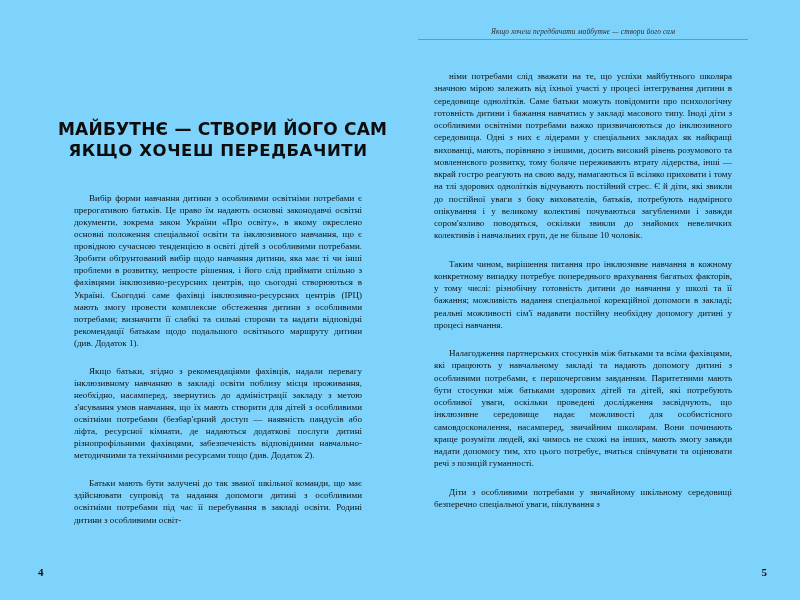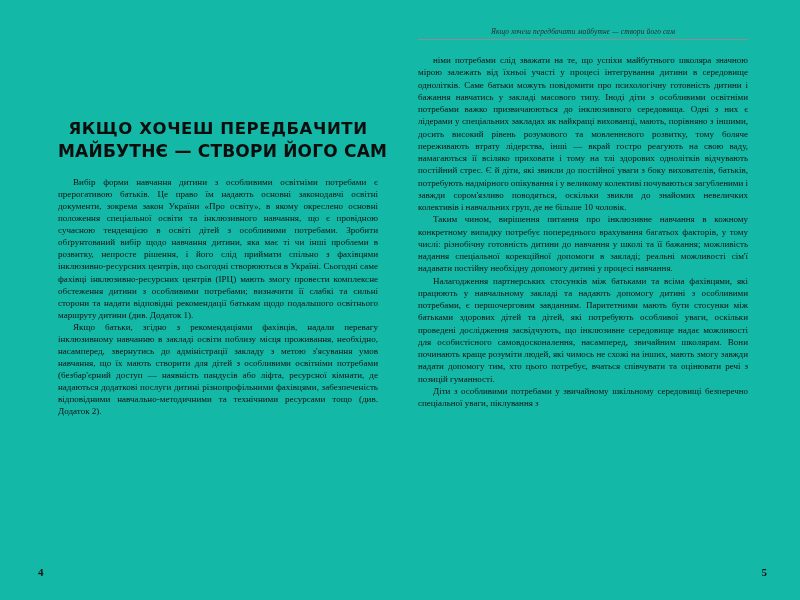--- a/index.html
+++ b/index.html
@@ -21,21 +21,21 @@
     width: 800px;
     height: 600px;
     background: #ffffff;
     display: flex;
   }
 
   .page {
     position: relative;
     height: 600px;
     box-sizing: border-box;
-    background: #14b8a6;
+    background: #7dd3fc;
   }
 
   .page-left {
     width: 400px;
     padding: 0 22px 0 58px;
   }
 
   .page-right {
     width: 400px;
     padding: 0 52px 0 18px;
@@ -94,21 +94,21 @@
     padding: 0;
   }
   .page-left .body-col {
     padding-top: 14px;
   }
   .page-right .body-col {
     padding-top: 54px;
   }
 
   .para {
-    margin: 0;
+    margin: 16px;
     text-align: justify;
     text-justify: inter-word;
     text-indent: 15px;
     font-size: 9.05px;
     line-height: 12.07px;
     color: #111111;
     hyphens: auto;
     word-spacing: -0.1px;
   }
   .page-right .para {
@@ -136,27 +136,28 @@
   }
 </style>
 </head>
 <body>
 
 <div class="spread">
 
   <div class="page page-left">
 
     <h1 class="chapter-title">
+      <span class="line line-2">МАЙБУТНЄ — СТВОРИ ЙОГО САМ</span>
       <span class="line line-1">ЯКЩО ХОЧЕШ ПЕРЕДБАЧИТИ</span>
-      <span class="line line-2">МАЙБУТНЄ — СТВОРИ ЙОГО САМ</span>
     </h1>
 
     <div class="body-col">
       <p class="para">Вибір форми навчання дитини з особливими освітніми потребами є прерогативою батьків. Це право їм надають основні законодавчі освітні документи, зокрема закон України «Про освіту», в якому окреслено основні положення спеціальної освіти та інклюзивного навчання, що є провідною сучасною тенденцією в освіті дітей з особливими потребами. Зробити обґрунтований вибір щодо навчання дитини, яка має ті чи інші проблеми в розвитку, непросте рішення, і його слід приймати спільно з фахівцями інклюзивно-ресурсних центрів, що сьогодні створюються в Україні. Сьогодні саме фахівці інклюзивно-ресурсних центрів (ІРЦ) мають змогу провести комплексне обстеження дитини з особливими потребами; визначити її слабкі та сильні сторони та надати відповідні рекомендації батькам щодо подальшого освітнього маршруту дитини (див. Додаток 1).</p>
       <p class="para">Якщо батьки, згідно з рекомендаціями фахівців, надали перевагу інклюзивному навчанню в закладі освіти поблизу місця проживання, необхідно, насамперед, звернутись до адміністрації закладу з метою з'ясування умов навчання, що їх мають створити для дітей з особливими освітніми потребами (безбар'єрний доступ — наявність пандусів або ліфта, ресурсної кімнати, де надаються додаткові послуги дитині різнопрофільними фахівцями, забезпеченість відповідними навчально-методичними та технічними ресурсами тощо (див. Додаток 2).</p>
+      <p class="para">Батьки мають бути залучені до так званої шкільної команди, що має здійснювати супровід та надання допомоги дитині з особливими освітніми потребами під час її перебування в закладі освіти. Родині дитини з особливими освіт-</p>
     </div>
 
     <div class="folio folio-left">4</div>
   </div>
 
   <div class="page page-right">
 
     <div class="running-head">
       <span class="running-head-text">Якщо хочеш передбачати майбутнє — створи його сам</span>
       <span class="running-head-rule"></span>

